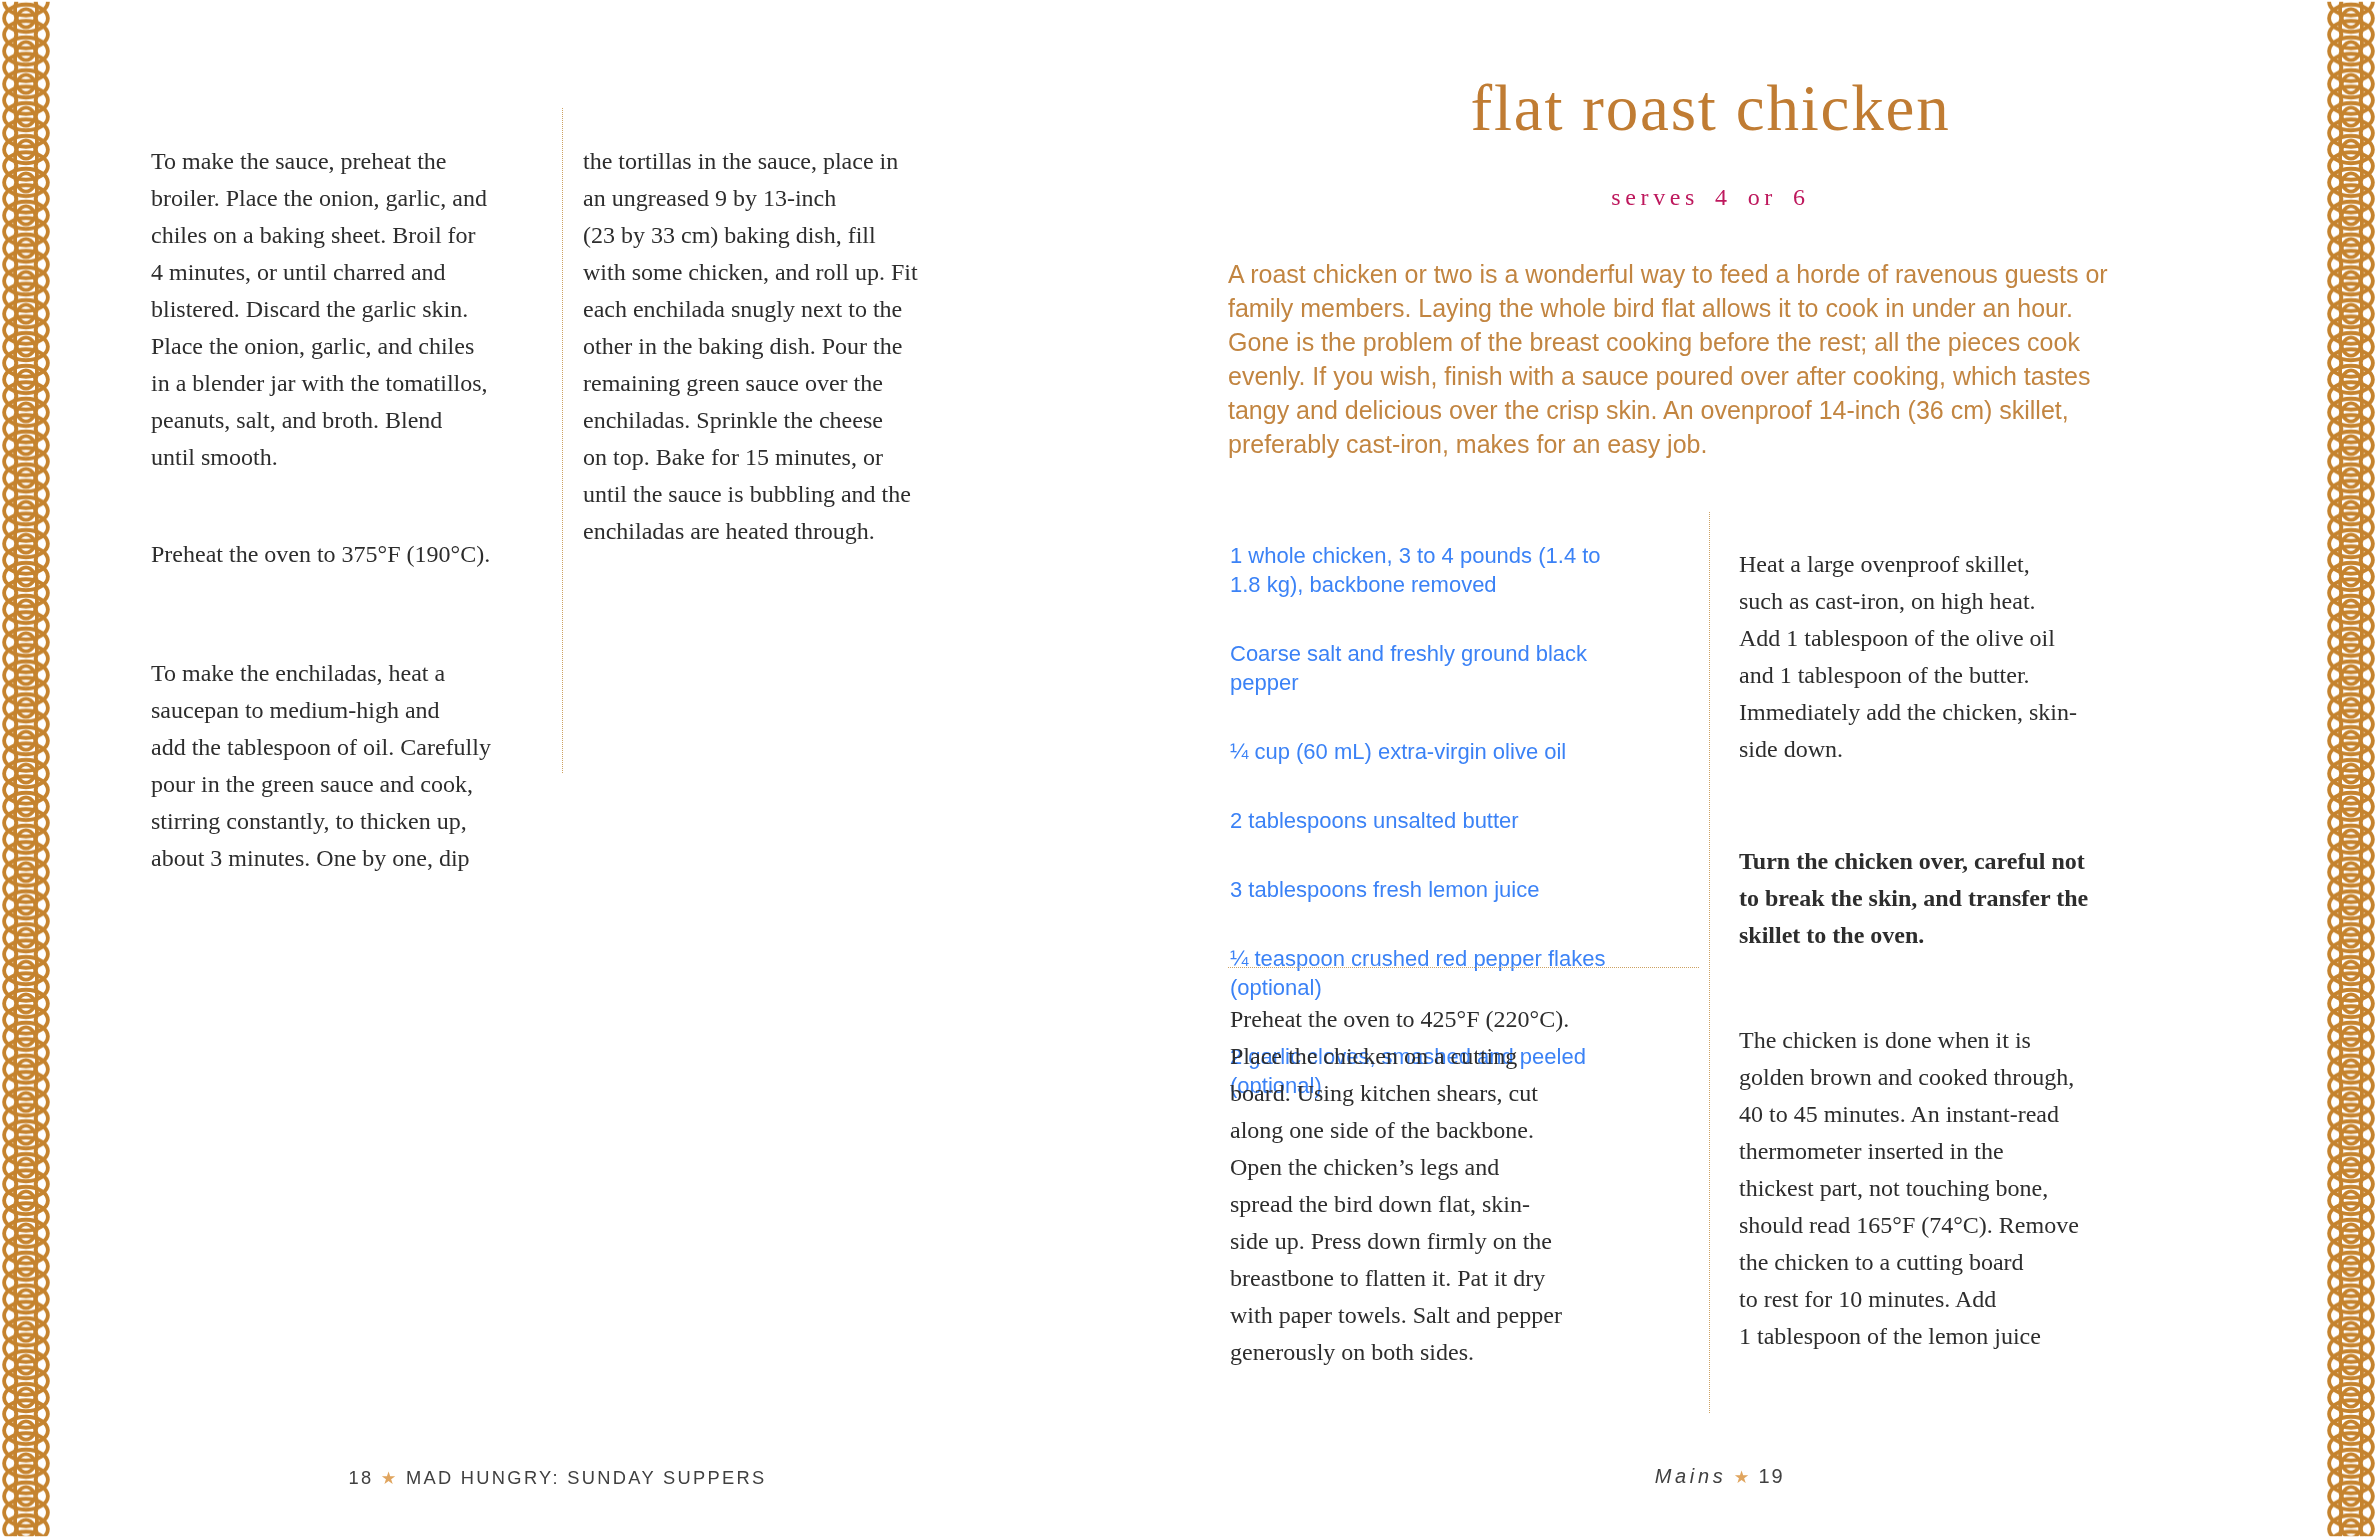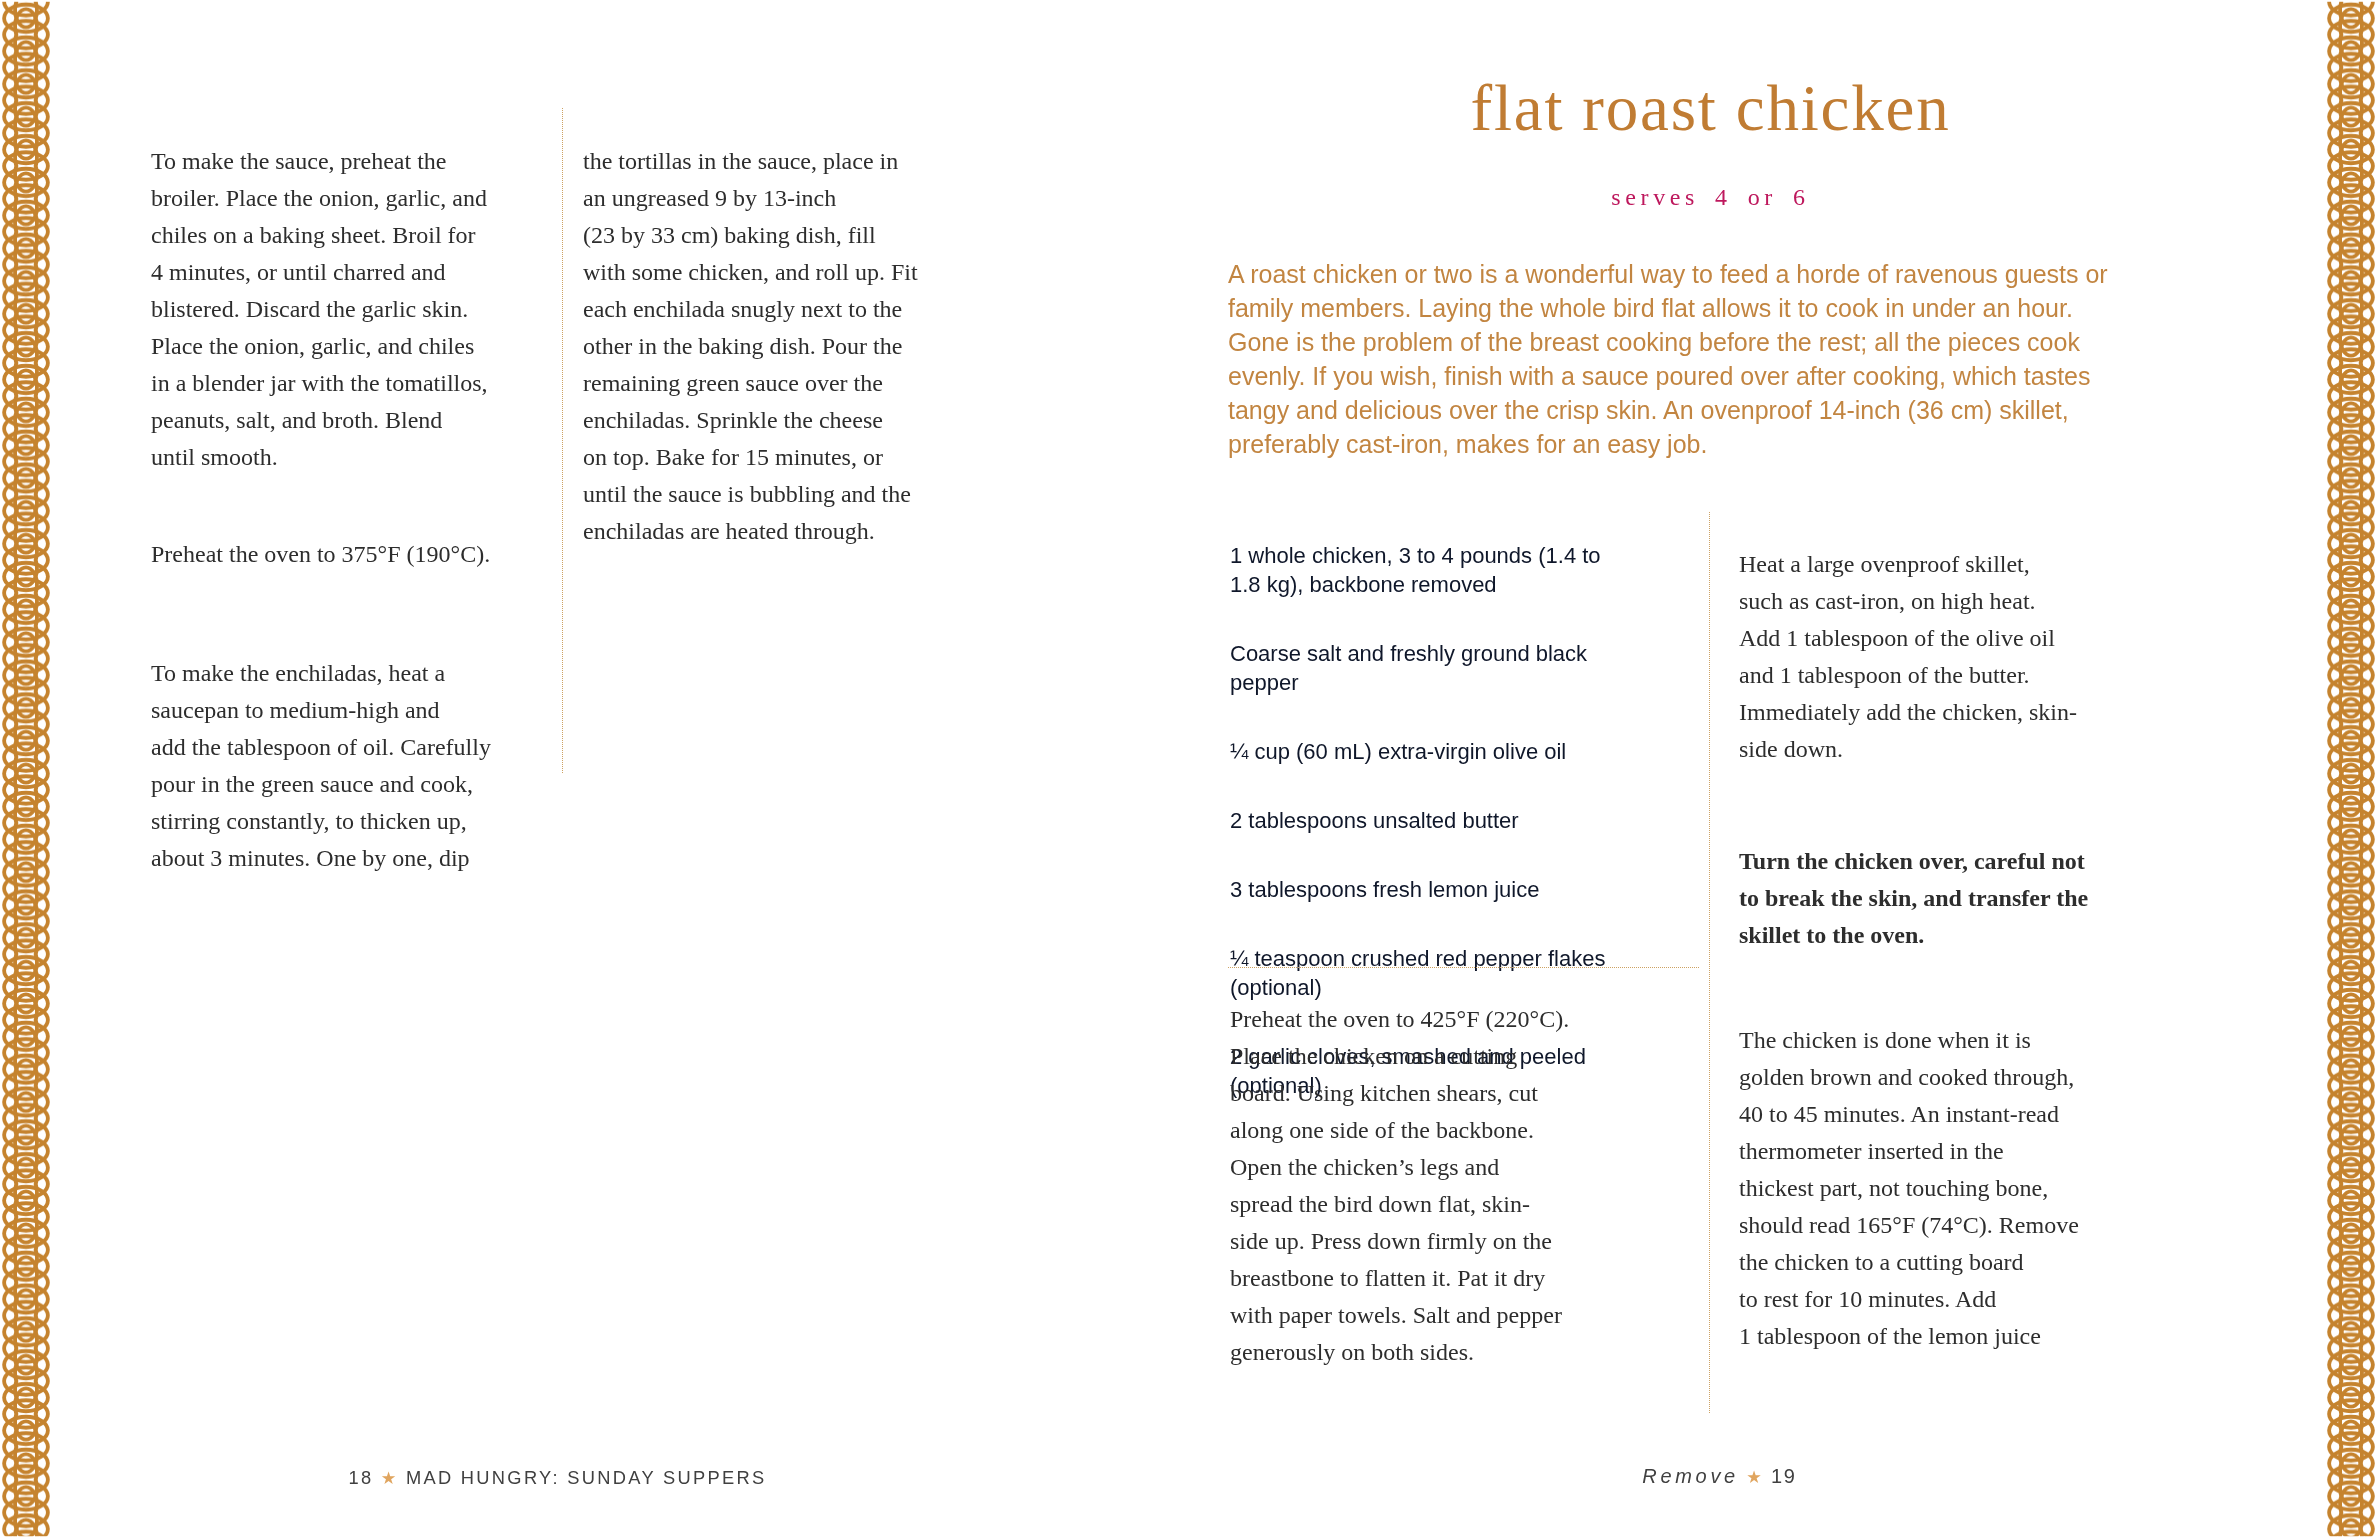--- a/index.html
+++ b/index.html
@@ -1,21 +1,21 @@
 <!DOCTYPE html>
 <html style="font-size:14.6px"><head>
 <meta charset="utf-8">
 <style>
   html,body{margin:0;padding:0;background:#ffffff;}
   #spread{position:relative;width:2377px;height:1538px;background:#ffffff;overflow:hidden;
           font-family:"Liberation Serif",serif;}
   .abs{position:absolute;}
   .serif-text{font-family:"Liberation Serif",serif;font-size:24px;line-height:37px;
               color:#2d2d2d;white-space:pre-line;}
-  .sans-text{font-family:"Liberation Sans",sans-serif;color:#0f172a;white-space:pre-line;}
+  .sans-text{font-family:"Liberation Sans",sans-serif;color:#3b82f6;white-space:pre-line;}
   .para{margin:0;}
   
   #left-col1{left:151px;top:106px;width:413px;}
   #left-col2{left:583px;top:106px;width:413px;}
   #left-col1 .p2{margin-top:23px;}
   #left-col1 .p3{margin-top:45px;font-family:Liberation Serif, serif;}
   #left-col2 .p2{margin-top:31px;}
   #divider-left{left:562px;top:108px;height:665px;width:0;border-left:1.8px dotted #cda263;}
   
   #recipe-title{left:1225px;top:90px;width:971px;text-align:center;
@@ -173,17 +173,17 @@
 40 to 45 minutes. An instant-read
 thermometer inserted in the
 thickest part, not touching bone,
 should read 165°F (74°C). Remove
 the chicken to a cutting board
 to rest for 10 minutes. Add
 1 tablespoon of the lemon juice</p>
   </div>
 
   <div class="abs footer" id="footer-right">
-    <span class="section">Remove</span><span class="star">★</span><span>19</span>
+    <span class="section">Mains</span><span class="star">★</span><span>19</span>
   </div>
 
 </div>
 
 
 </body></html>

